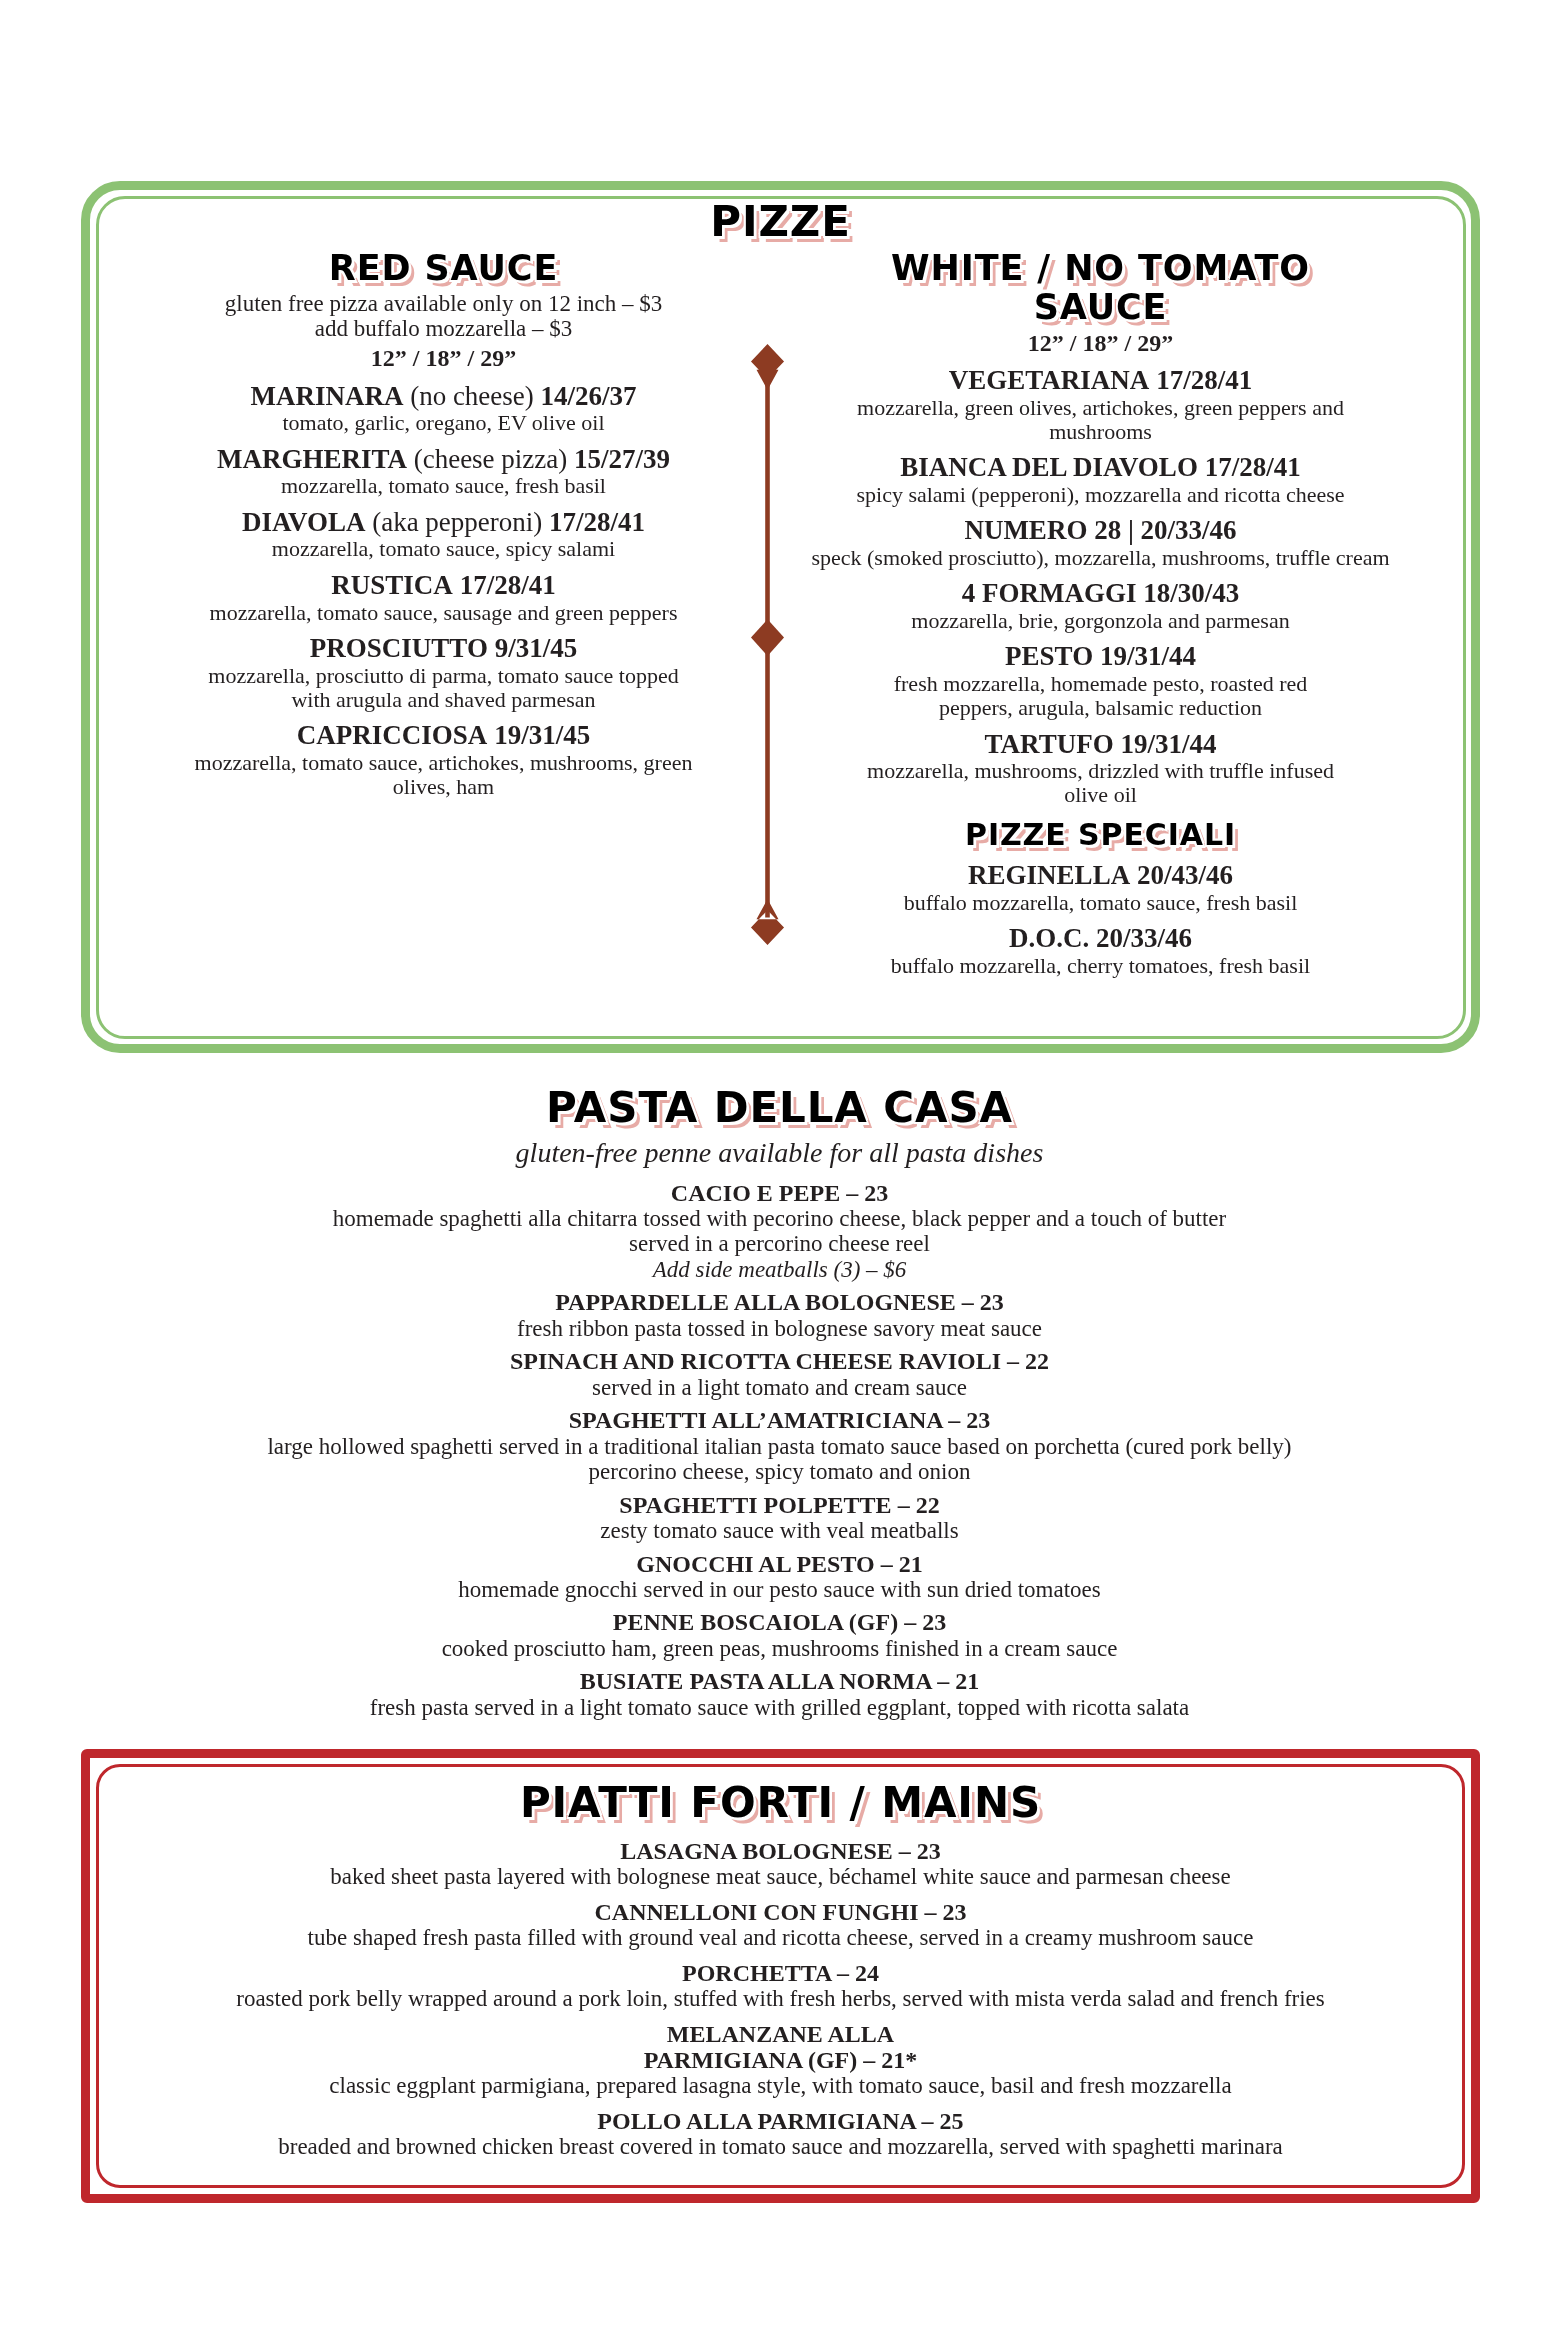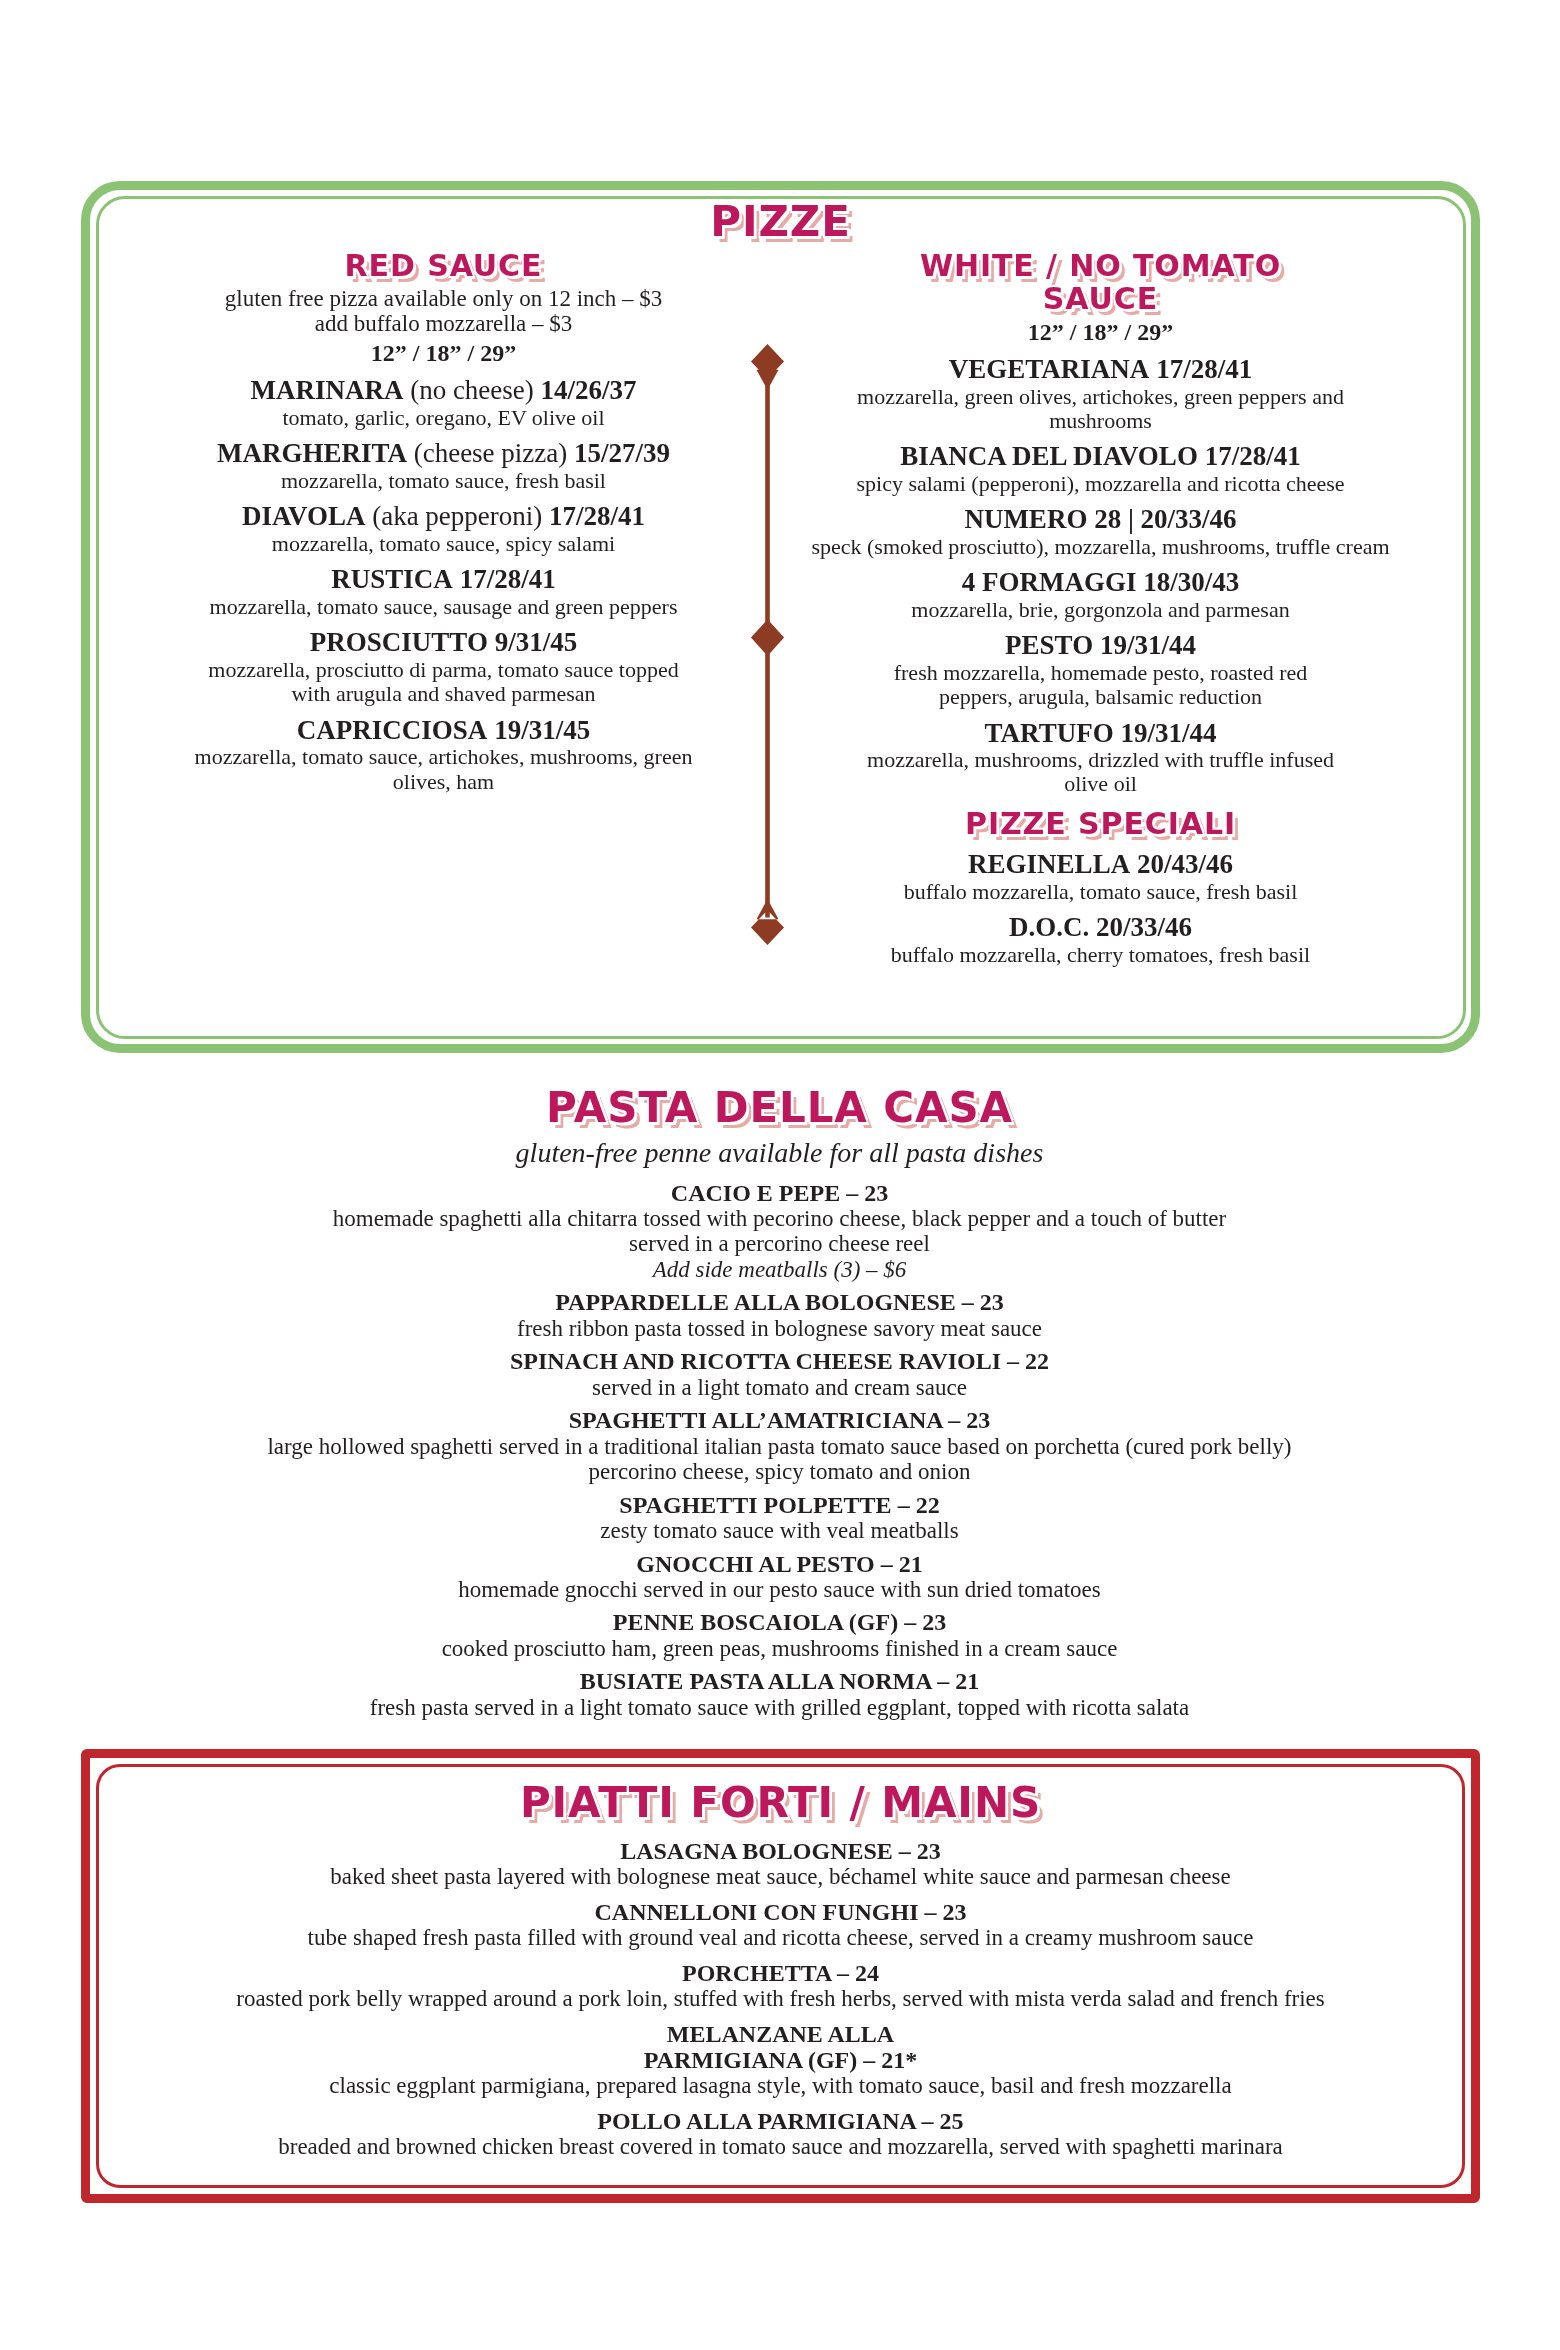--- a/index.html
+++ b/index.html
@@ -1,29 +1,29 @@
 <!DOCTYPE html>
 <html style="font-size:14.7px"><head>
 <meta charset="utf-8">
 <style>
   html,body{margin:0;padding:0;background:#ffffff;}
   body{width:1560px;height:2351px;position:relative;font-family:"Liberation Serif",serif;color:#231f20;}
   .heading-script{
-    font-family:"DejaVu Sans",sans-serif;font-weight:800;color:#be185d;letter-spacing:0.9px;
+    font-family:"DejaVu Sans",sans-serif;font-weight:800;color:#000000;letter-spacing:0.9px;
     text-shadow:-1.8px -1.8px 0 #fff,1.8px -1.8px 0 #fff,-1.8px 1.8px 0 #fff,2.8px 2.8px 0 #fff,5.5px 5.5px 0 #e7aba6;
   }
   
   .green-box{position:absolute;left:81px;top:181px;width:1381px;height:854px;
     border:9.2px solid #8cc273;border-radius:39px;}
   .green-box::before{content:"";position:absolute;inset:5.5px;border:3.7px solid #8cc273;border-radius:29px;pointer-events:none;}
   .pizze-title{position:absolute;top:7.3px;left:0;right:0;text-align:center;font-size:42px;}
   .col{position:absolute;text-align:center;}
   .col-left{left:55px;top:59px;width:597px;}
   .col-right{left:689px;top:59px;width:643px;text-align:center;}
-  .col-heading{font-size:30px;line-height:1.1;margin-bottom:3.7px;white-space:pre-line;}
+  .col-heading{font-size:35px;line-height:1.1;margin-bottom:3.7px;white-space:pre-line;}
   .spec-heading{font-size:30px;margin:7.3px 0 9.2px 0;}
   .note{font-size:23px;line-height:1.1;}
   .sizes{font-size:24px;font-weight:bold;margin:3.7px 0 9.2px 0;}
   .pitem{margin-bottom:9.2px;}
   .ptitle{font-size:27px;line-height:1.1;font-weight:normal;}
   .ptitle .b{font-weight:bold;}
   .pdesc{font-size:22px;line-height:1.1;white-space:pre-line;}
   
   .divider{position:absolute;left:659px;top:154px;}
   

